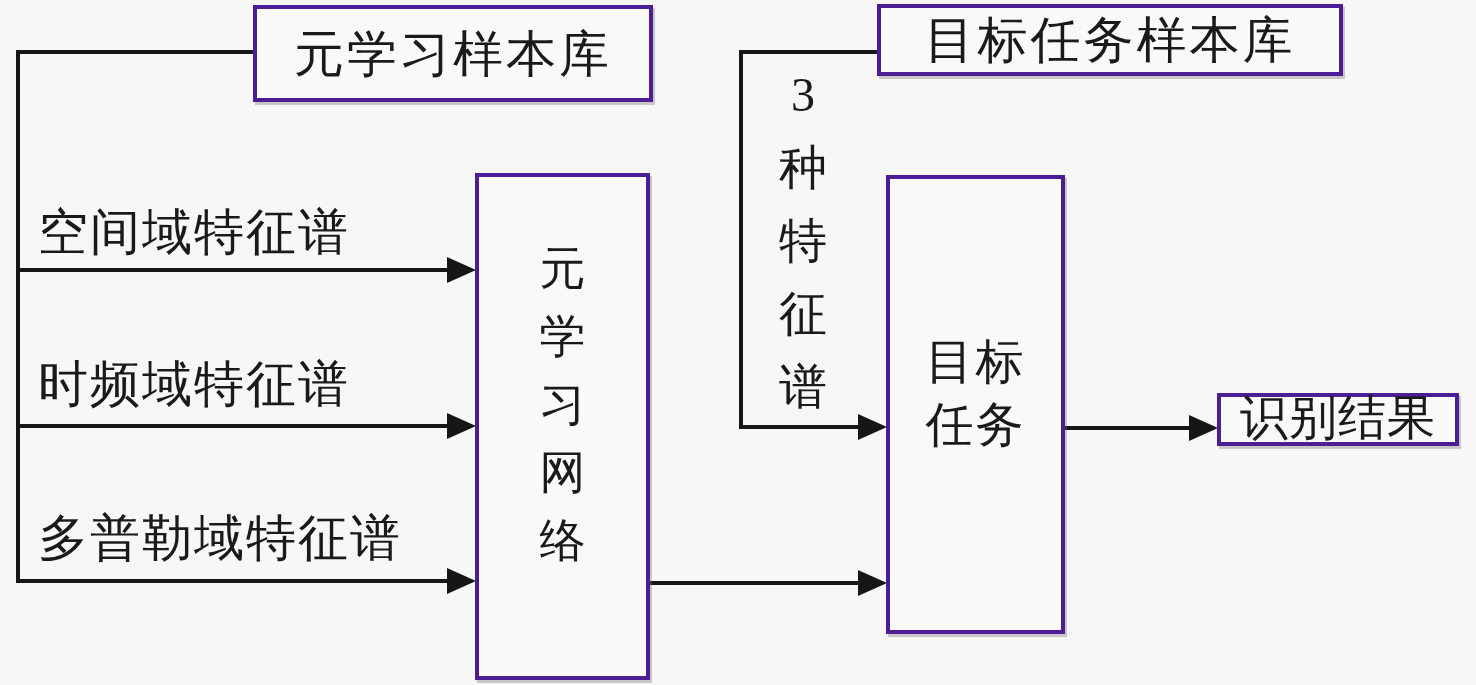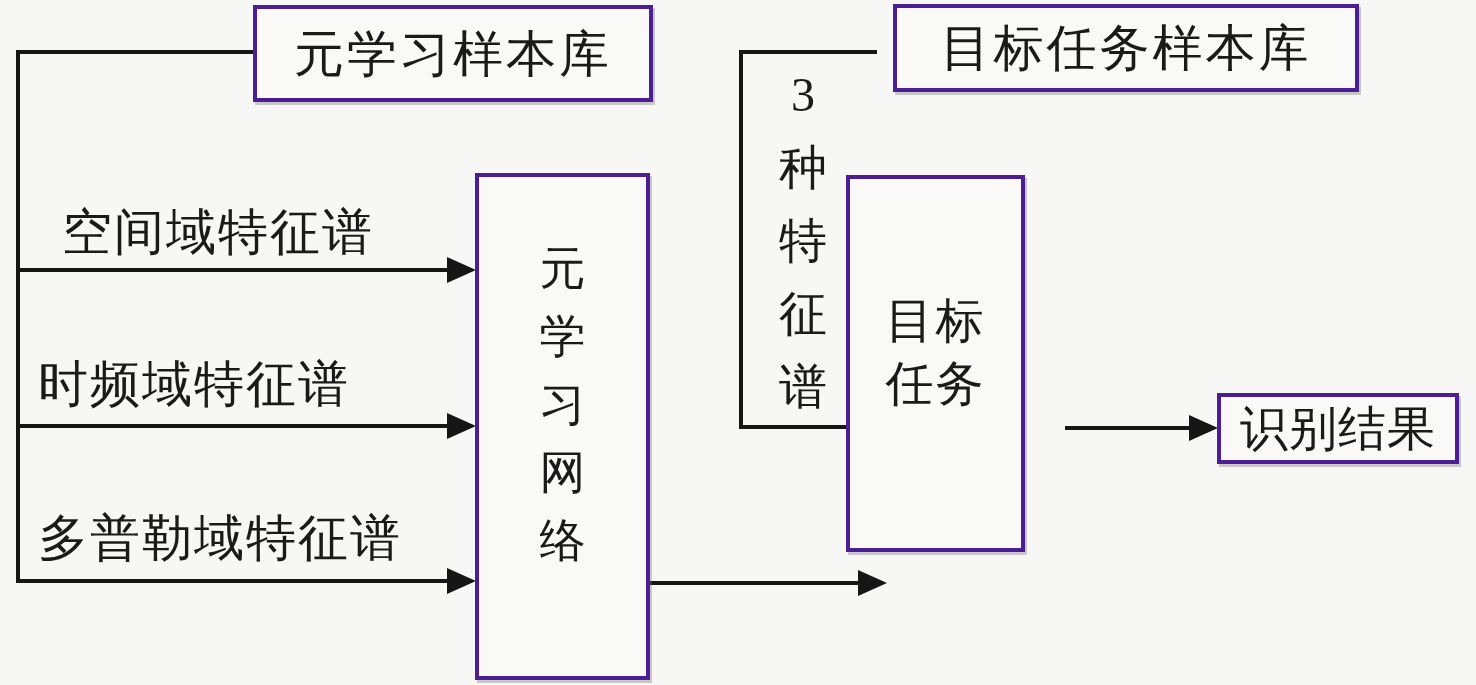--- a/index.html
+++ b/index.html
@@ -55,24 +55,24 @@
     display: flex;
     flex-direction: column;
     align-items: center;
   }
   .vstack span {
     font-size: 46px;
     line-height: 1;
     display: block;
   }
   #meta-sample-box   { left: 253px; top: 5px;   width: 400px; height: 97px; }
-  #target-sample-box { left: 877px; top: 4px;   width: 466px; height: 88px; margin-left: 16px; }
+  #target-sample-box { left: 877px; top: 4px;   width: 466px; height: 72px; }
   #meta-network-box  { left: 475px; top: 173px; width: 175px; height: 507px; }
-  #target-network-box{ left: 846px; top: 175px; width: 179px; height: 377px; }
-  #result-box        { left: 1217px; top: 393px; width: 242px; height: 71px; }
+  #target-network-box{ left: 886px; top: 175px; width: 179px; height: 459px; }
+  #result-box        { left: 1217px; top: 393px; width: 242px; height: 53px; align-items: flex-end; }
 
   #meta-network-chars span { line-height: 68px; }
   #meta-network-chars { transform: translateY(-22px); }
 
   #target-network-lines span { font-size: 48px; line-height: 63px; letter-spacing: 2px; }
   #target-network-lines { transform: translateY(-12px); }
 
   #feature-count-stack {
     position: absolute;
     left: 774px;
@@ -89,21 +89,21 @@
 <div id="stage">
 
   <div class="hline" style="left:16px; top:50px; width:239px; height:4px;"></div>
   <div class="vline" style="left:16px; top:50px; width:4px; height:533px;"></div>
 
   <div class="hline" style="left:741px; top:50px; width:136px; height:4px;"></div>
   <div class="vline" style="left:739px; top:50px; width:4px; height:379px;"></div>
 
   <div class="hline" style="left:16px; top:268px; width:432px; height:4px;"></div>
   <div class="arrowhead" style="left:447px; top:257px;"></div>
-  <div class="flow-label" style="left:38px; top:205px;margin-left:24px;">空间域特征谱</div>
+  <div class="flow-label" style="left:38px; top:205px;">空间域特征谱</div>
 
   <div class="hline" style="left:16px; top:424px; width:432px; height:4px;"></div>
   <div class="arrowhead" style="left:447px; top:413px;"></div>
   <div class="flow-label" style="left:38px; top:360px;font-family:Liberation Mono, monospace;">时频域特征谱</div>
 
   <div class="hline" style="left:16px; top:579px; width:432px; height:4px;"></div>
   <div class="arrowhead" style="left:447px; top:568px;"></div>
   <div class="flow-label" style="left:38px; top:514px;font-family:Liberation Mono, monospace;">多普勒域特征谱</div>
 
   <div class="hline" style="left:739px; top:425px; width:120px; height:4px;"></div>

